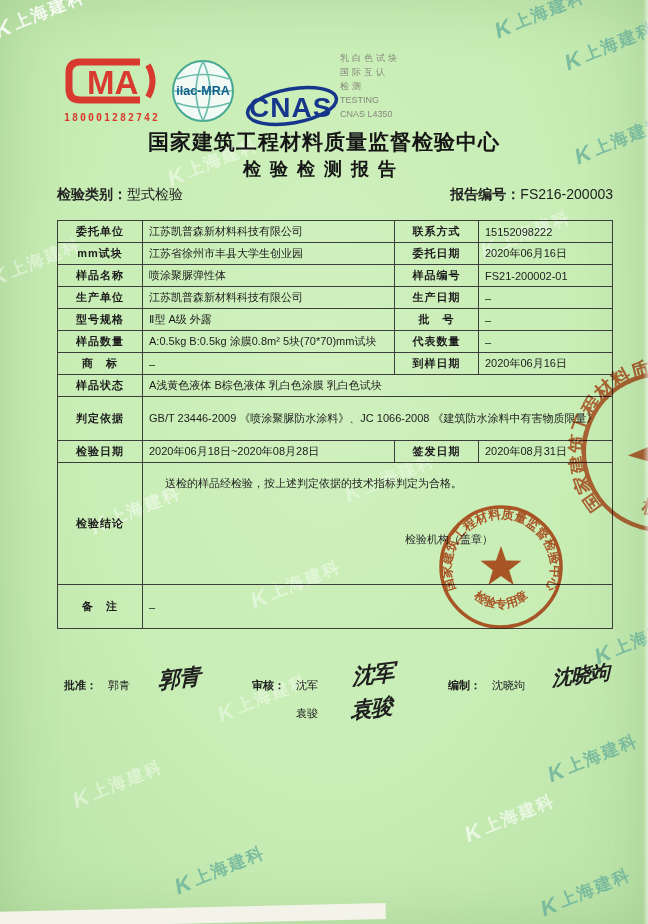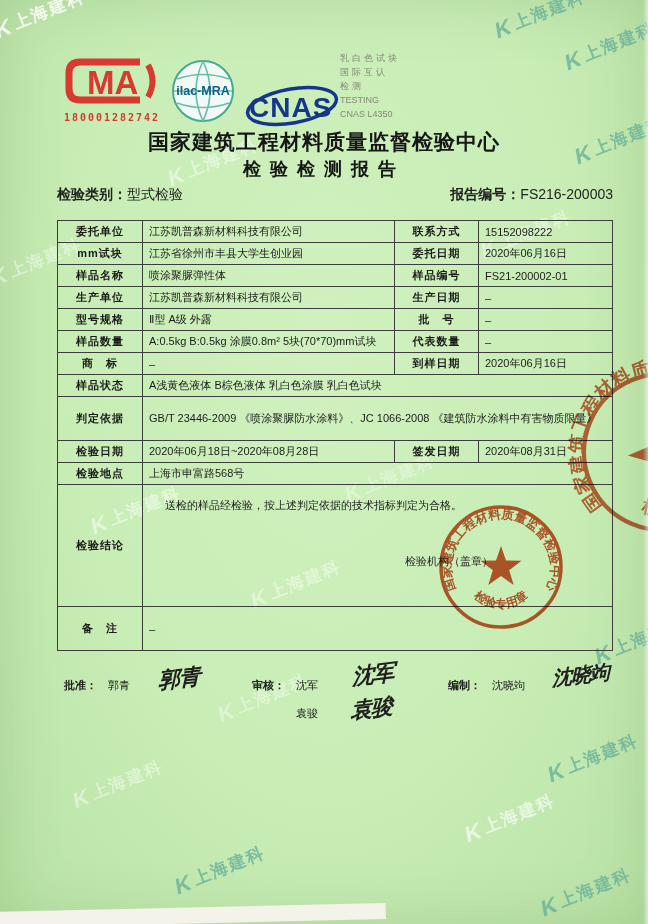--- a/index.html
+++ b/index.html
@@ -236,24 +236,20 @@
     <tr class="h44">
       <td class="lbl">判定依据</td>
       <td class="val" colspan="3">GB/T 23446-2009 《喷涂聚脲防水涂料》、JC 1066-2008 《建筑防水涂料中有害物质限量》</td>
     </tr>
     <tr class="h22">
       <td class="lbl">检验日期</td>
       <td class="val">2020年06月18日~2020年08月28日</td>
       <td class="lbl">签发日期</td>
       <td class="val">2020年08月31日</td>
     </tr>
-    <tr class="h22">
-      <td class="lbl">检验地点</td>
-      <td class="val" colspan="3">上海市申富路568号</td>
-    </tr>
     <tr class="h122">
       <td class="lbl">检验结论</td>
       <td class="concl" colspan="3">
         <div class="concl-text">送检的样品经检验，按上述判定依据的技术指标判定为合格。</div>
         <span class="org-hint">检验机构（盖章）</span>
       </td>
     </tr>
     <tr class="h44">
       <td class="lbl">备　注</td>
       <td class="val" colspan="3">–</td>

